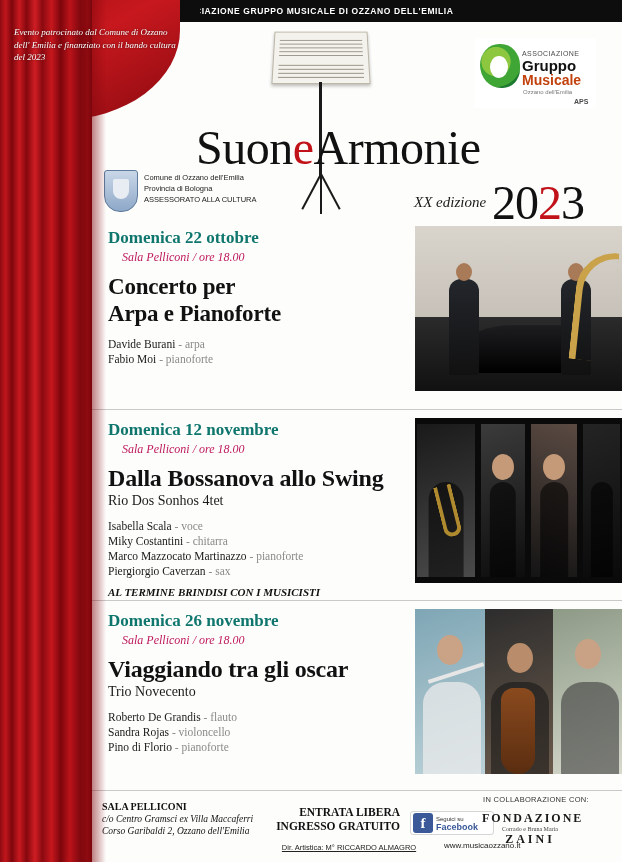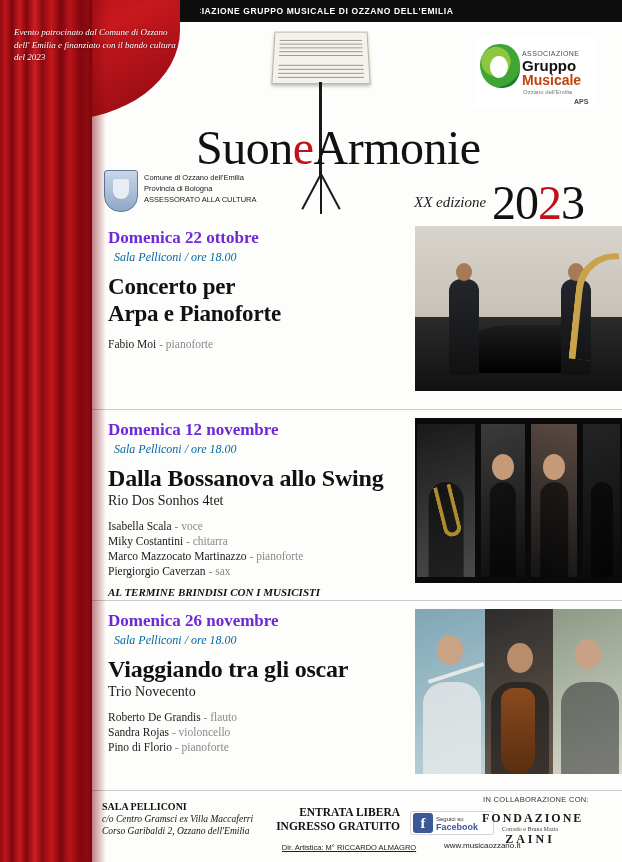--- a/index.html
+++ b/index.html
@@ -243,29 +243,29 @@
     position: relative;
     height: 191px;
     border-top: 1px solid #c9c9c9;
     padding: 10px 0 0 10px;
   }
   .event:first-child { border-top: none; }
   .ev-date {
     font-family: "Liberation Serif", serif;
     font-weight: bold;
     font-size: 17px;
-    color: #6d28d9;
+    color: #0f766e;
     margin-left: 6px;
   }
   .ev-venue {
     font-family: "Liberation Serif", serif;
     font-style: italic;
     font-size: 12px;
-    color: #0369a1;
-    margin: 2px 0 0 12px;
+    color: #be185d;
+    margin: 2px 0 0 20px;
   }
   .ev-title {
     font-family: "Liberation Serif", serif;
     font-weight: bold;
     font-size: 24px;
     color: #111111;
     line-height: 27px;
     margin: 8px 0 0 6px;
     letter-spacing: -0.2px;
   }
@@ -564,20 +564,24 @@
   <div class="events">
 
     <div class="event">
       <div class="ev-date">Domenica 22 ottobre</div>
       <div class="ev-venue">Sala Pelliconi / ore 18.00</div>
       <div class="ev-title two-line">
         <div>Concerto per</div>
         <div>Arpa e Pianoforte</div>
       </div>
       <div class="ev-cast">
+        <div>
+          <span>Davide Burani</span>
+          <span class="role">- arpa</span>
+        </div>
         <div>
           <span>Fabio Moi</span>
           <span class="role">- pianoforte</span>
         </div>
       </div>
       <div class="ev-photo ph1">
         <div class="piano"></div>
         <div class="pianist"></div>
         <div class="head1"></div>
         <div class="harpist"></div>

